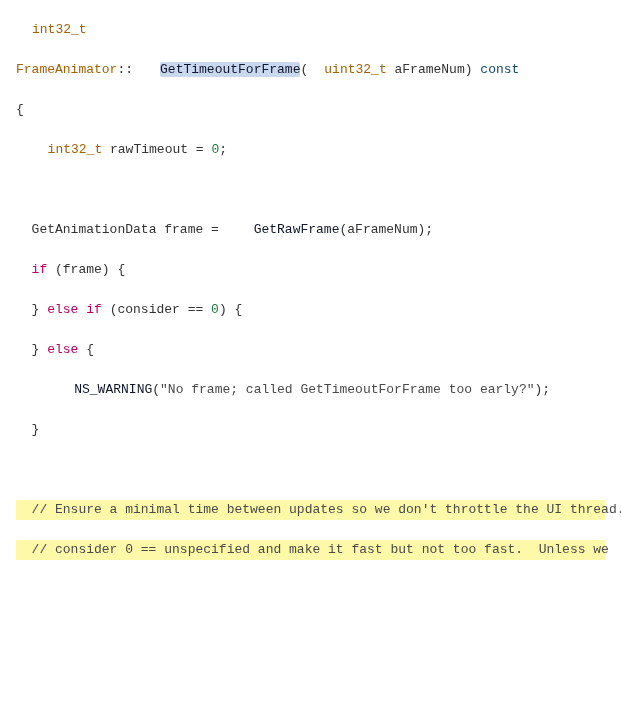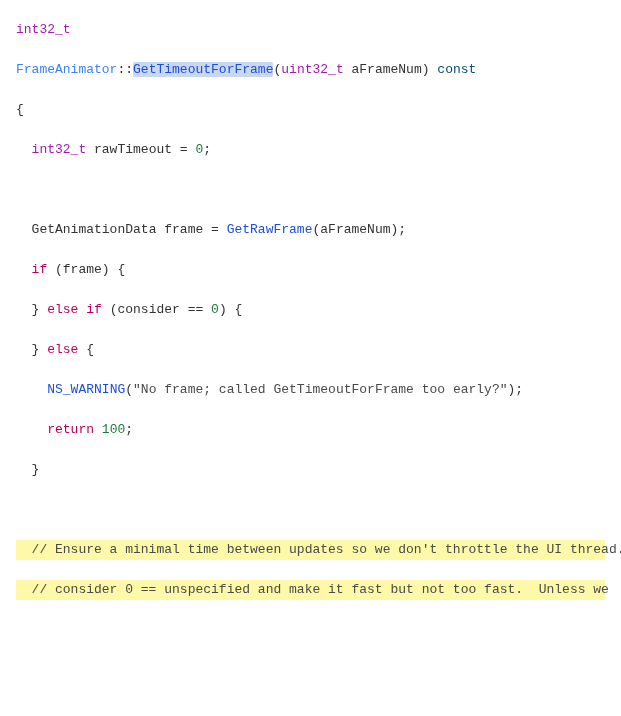--- a/index.html
+++ b/index.html
@@ -12,23 +12,23 @@
     color: #333;
   }
   .code-container {
     padding: 0 16px;
     white-space: pre;
   }
   .line {
     display: block;
     min-height: 20px;
   }
-  .kw-type { color: #a21caf; }
-  .kw-class { color: #3b82f6; }
-  .kw-func { color: #1d4ed8; }
+  .kw-type { color: #a16207; margin-left: 16px; }
+  .kw-class { color: #a16207; }
+  .kw-func { color: #0f172a; margin-left: 27px; }
   .kw-ctrl { color: #b8005c; }
   .kw-const { color: #0c4a6e; }
   .num { color: #1e7a3a; }
   .str { color: #4a4a4a; }
   .comment { color: #4a4a4a; }
   .neutral { color: #333; }
   .hl-func {
     background: #c9d8ef;
     border-radius: 2px;
   }
@@ -44,21 +44,20 @@
 <span class="line"><span class="kw-type">int32_t</span></span>
 <span class="line"><span class="kw-class">FrameAnimator</span><span class="neutral">::</span><span class="kw-func hl-func">GetTimeoutForFrame</span><span class="neutral">(</span><span class="kw-type">uint32_t</span><span class="neutral"> aFrameNum</span><span class="neutral">) </span><span class="kw-const">const</span></span>
 <span class="line neutral">{</span>
 <span class="line"><span class="neutral">  </span><span class="kw-type">int32_t</span><span class="neutral"> rawTimeout = </span><span class="num">0</span><span class="neutral">;</span></span>
 <span class="line"> </span>
 <span class="line"><span class="neutral">  </span><span class="neutral">GetAnimationData frame = </span><span class="kw-func">GetRawFrame</span><span class="neutral">(aFrameNum);</span></span>
 <span class="line"><span class="neutral">  </span><span class="kw-ctrl">if</span><span class="neutral"> (frame) {</span></span>
 <span class="line"><span class="neutral">  } </span><span class="kw-ctrl">else</span><span class="neutral"> </span><span class="kw-ctrl">if</span><span class="neutral"> (consider == </span><span class="num">0</span><span class="neutral">) {</span></span>
 <span class="line"><span class="neutral">  } </span><span class="kw-ctrl">else</span><span class="neutral"> {</span></span>
 <span class="line"><span class="neutral">    </span><span class="kw-func">NS_WARNING</span><span class="neutral">(</span><span class="str">"No frame; called GetTimeoutForFrame too early?"</span><span class="neutral">);</span></span>
-<span class="line"><span class="neutral">    </span><span class="kw-ctrl">return</span><span class="neutral"> </span><span class="num">100</span><span class="neutral">;</span></span>
 <span class="line neutral">  }</span>
 <span class="line"> </span>
 <span class="line hl-block comment">  // Ensure a minimal time between updates so we don't throttle the UI thread.</span>
 <span class="line hl-block comment">  // consider 0 == unspecified and make it fast but not too fast.  Unless we</span>
 
 
 
 
 
 

